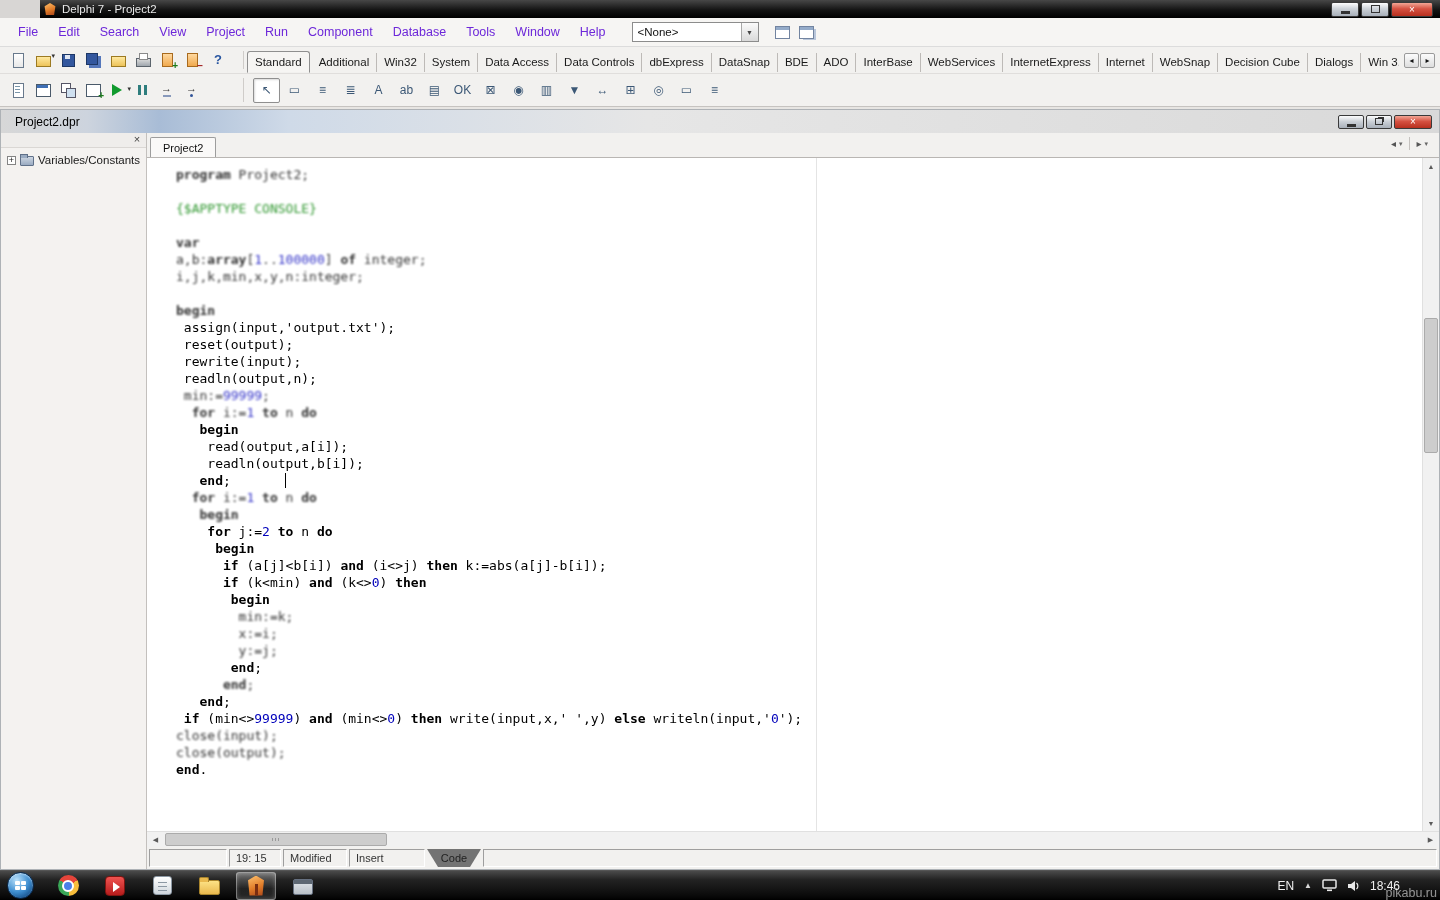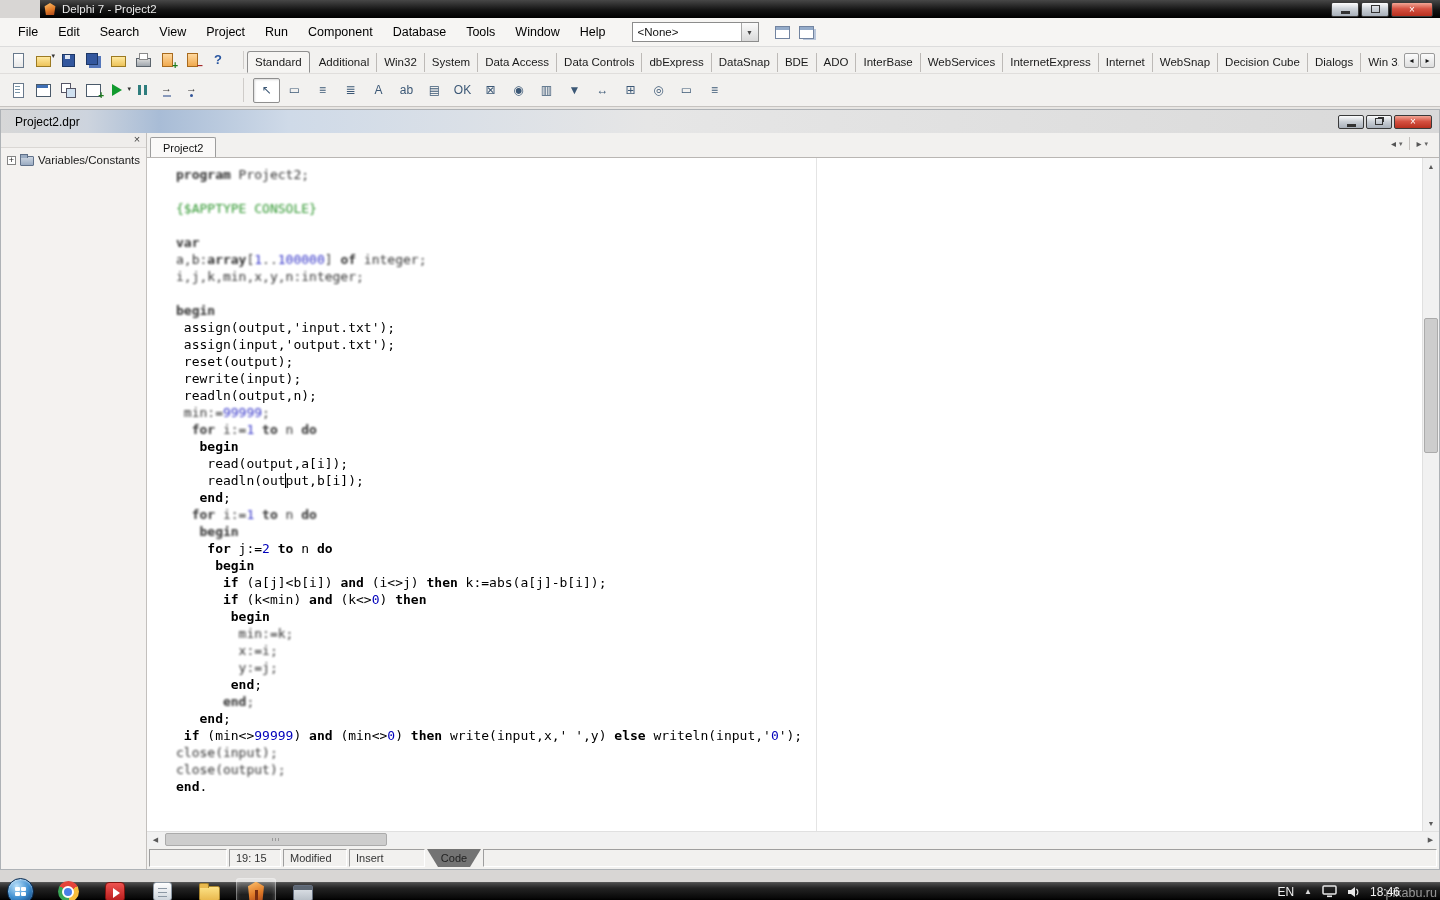--- a/index.html
+++ b/index.html
@@ -13,21 +13,21 @@
   .win-btns{margin-left:auto;display:flex;gap:2px;padding-right:7px;align-items:center;}
   .wbtn{width:28px;height:15px;border:1px solid #3a3a3a;border-radius:2px;background:linear-gradient(#fdfdfd,#ccd1d7 45%,#a8b0ba);display:flex;align-items:center;justify-content:center;color:#222;}
   .wbtn.close{width:42px;background:linear-gradient(#f2a695,#d55141 45%,#b8301f);color:#fff;font-size:10px;}
   .g-min{width:9px;height:3px;background:#333;margin-top:7px;}
   .g-max{width:9px;height:8px;border:1px solid #333;}
   .g-restore{width:8px;height:7px;border:1px solid #333;box-shadow:2px -2px 0 -1px #333;}
 
   
   .menubar{position:absolute;left:0;top:18px;right:0;height:29px;background:#f6f5f3;border-bottom:1px solid #dcdcdc;display:flex;align-items:center;padding-left:8px;}
   .menus{display:flex;}
-  .menu-item{padding:4px 10px;font-size:12.5px;color:#000000;}
+  .menu-item{padding:4px 10px;font-size:12.5px;color:#6d28d9;}
   .none-combo{margin-left:16px;width:127px;height:20px;background:#fff;border:1px solid #8c8c8c;font-size:11.5px;color:#111;display:flex;align-items:center;padding-left:5px;position:relative;}
   .combo-btn{position:absolute;right:0;top:0;bottom:0;width:17px;border-left:1px solid #a8a8a8;background:linear-gradient(#fbfbfb,#d9d9d9);font-size:7px;display:flex;align-items:center;justify-content:center;color:#444;}
   .menu-extra{display:flex;gap:9px;margin-left:16px;align-items:center;}
   .win-ic{width:15px;height:13px;border:1px solid #7284a0;background:#fff;position:relative;display:inline-block;}
   .win-ic::before{content:"";position:absolute;left:0;right:0;top:0;height:3px;background:#94abc9;}
   .win-ic.second{box-shadow:3px 2px 0 -1px #b9c6da;}
 
   
   .toolbarA{position:absolute;left:0;top:47px;right:0;height:27px;background:#f2f1ef;border-bottom:1px solid #e0dedc;display:flex;align-items:center;}
   .toolbarB{position:absolute;left:0;top:74px;right:0;height:33px;background:#f2f1ef;border-bottom:1px solid #c6c3c0;display:flex;align-items:center;}
@@ -122,21 +122,21 @@
   .hthumb{position:absolute;top:1px;bottom:1px;left:18px;width:222px;background:#cdcdcd;border:1px solid #ababab;border-radius:2px;}
   .hthumb::after{content:"";position:absolute;left:50%;top:4px;bottom:4px;width:8px;transform:translateX(-50%);background:repeating-linear-gradient(90deg,#9a9a9a 0 1px,transparent 1px 3px);}
 
   .statusbar{height:22px;flex:none;background:#f2f1ef;display:flex;align-items:stretch;gap:2px;padding:2px;font-size:11px;color:#333;}
   .scell{border:1px solid;border-color:#9e9e9e #fff #fff #9e9e9e;display:flex;align-items:center;padding:0 6px;background:#f2f1ef;}
   .c1{width:78px;}.c2{width:52px;}.c3{width:64px;}.c4{width:76px;}
   .cfill{flex:1;}
   .code-tab{width:54px;background:#737373;clip-path:polygon(0 0,100% 0,43px 100%,11px 100%);display:flex;align-items:center;justify-content:center;font-size:11px;color:#222;filter:drop-shadow(1px 1px 0 #9e9e9e);}
 
   
-  .taskbar{position:absolute;left:0;right:0;bottom:0;height:18px;background:linear-gradient(#4a4a4a,#232323 30%,#0a0a0a 85%,#000);border-top:1px solid #555;display:flex;align-items:center;}
+  .taskbar{position:absolute;left:0;right:0;bottom:0;height:30px;background:linear-gradient(#4a4a4a,#232323 30%,#0a0a0a 85%,#000);border-top:1px solid #555;display:flex;align-items:center;}
   .start-orb{width:27px;height:27px;flex:none;margin:0 14px 0 7px;border-radius:50%;background:radial-gradient(circle at 35% 28%,#b9e0fa,#3e8ed0 50%,#0c3f77 90%);border:1px solid #082a50;box-shadow:inset 0 1px 2px rgba(255,255,255,.6);position:relative;}
   .orb-flag{position:absolute;left:7px;top:8px;width:5px;height:4px;background:#fff;border-radius:1px;box-shadow:6px 0 0 #fff,0 5px 0 #fff,6px 5px 0 #fff;}
   .task-btns{display:flex;gap:7px;}
   .task-btn{width:40px;height:28px;display:flex;align-items:center;justify-content:center;border-radius:3px;border:1px solid transparent;}
   .task-btn.active{background:linear-gradient(rgba(255,255,255,.28),rgba(255,255,255,.06) 60%,rgba(255,255,255,.14));border:1px solid rgba(255,255,255,.4);box-shadow:inset 0 0 4px rgba(255,255,255,.25);}
   .tb-app{position:relative;display:inline-block;}
   .ic-chrome{width:21px;height:21px;border-radius:50%;background:conic-gradient(from -60deg,#e5443a 0 120deg,#f7bd3b 120deg 240deg,#3aa757 240deg 360deg);}
   .ic-chrome::after{content:"";position:absolute;left:50%;top:50%;transform:translate(-50%,-50%);width:8px;height:8px;border-radius:50%;background:#4a7fe8;border:2px solid #fff;}
   .ic-media{width:20px;height:20px;border-radius:4px;background:linear-gradient(#ef5350,#b71c1c);border:1px solid #7f1410;}
   .ic-media::after{content:"";position:absolute;left:7px;top:5px;border-left:7px solid #fff;border-top:5px solid transparent;border-bottom:5px solid transparent;}
@@ -389,21 +389,20 @@
               <div id="code-lines">
                   <div class="code-line blur"><b>program</b> Project2;</div>
                   <div class="code-line">&nbsp;</div>
                   <div class="code-line blur"><span class="dir">{$APPTYPE CONSOLE}</span></div>
                   <div class="code-line">&nbsp;</div>
                   <div class="code-line blur"><b>var</b></div>
                   <div class="code-line blur">a,b:<b>array</b>[<span class="num">1</span>..<span class="num">100000</span>] <b>of</b> integer;</div>
                   <div class="code-line blur">i,j,k,min,x,y,n:integer;</div>
                   <div class="code-line">&nbsp;</div>
                   <div class="code-line blur"><b>begin</b></div>
-                  <div class="code-line"> assign(output,'input.txt');</div>
                   <div class="code-line"> assign(input,'output.txt');</div>
                   <div class="code-line"> reset(output);</div>
                   <div class="code-line"> rewrite(input);</div>
                   <div class="code-line"> readln(output,n);</div>
                   <div class="code-line blur"> min:=<span class="num">99999</span>;</div>
                   <div class="code-line blur">  <b>for</b> i:=<span class="num">1</span> <b>to</b> n <b>do</b></div>
                   <div class="code-line">   <b>begin</b></div>
                   <div class="code-line">    read(output,a[i]);</div>
                   <div class="code-line">    readln(output,b[i]);</div>
                   <div class="code-line">   <b>end</b>;</div>

